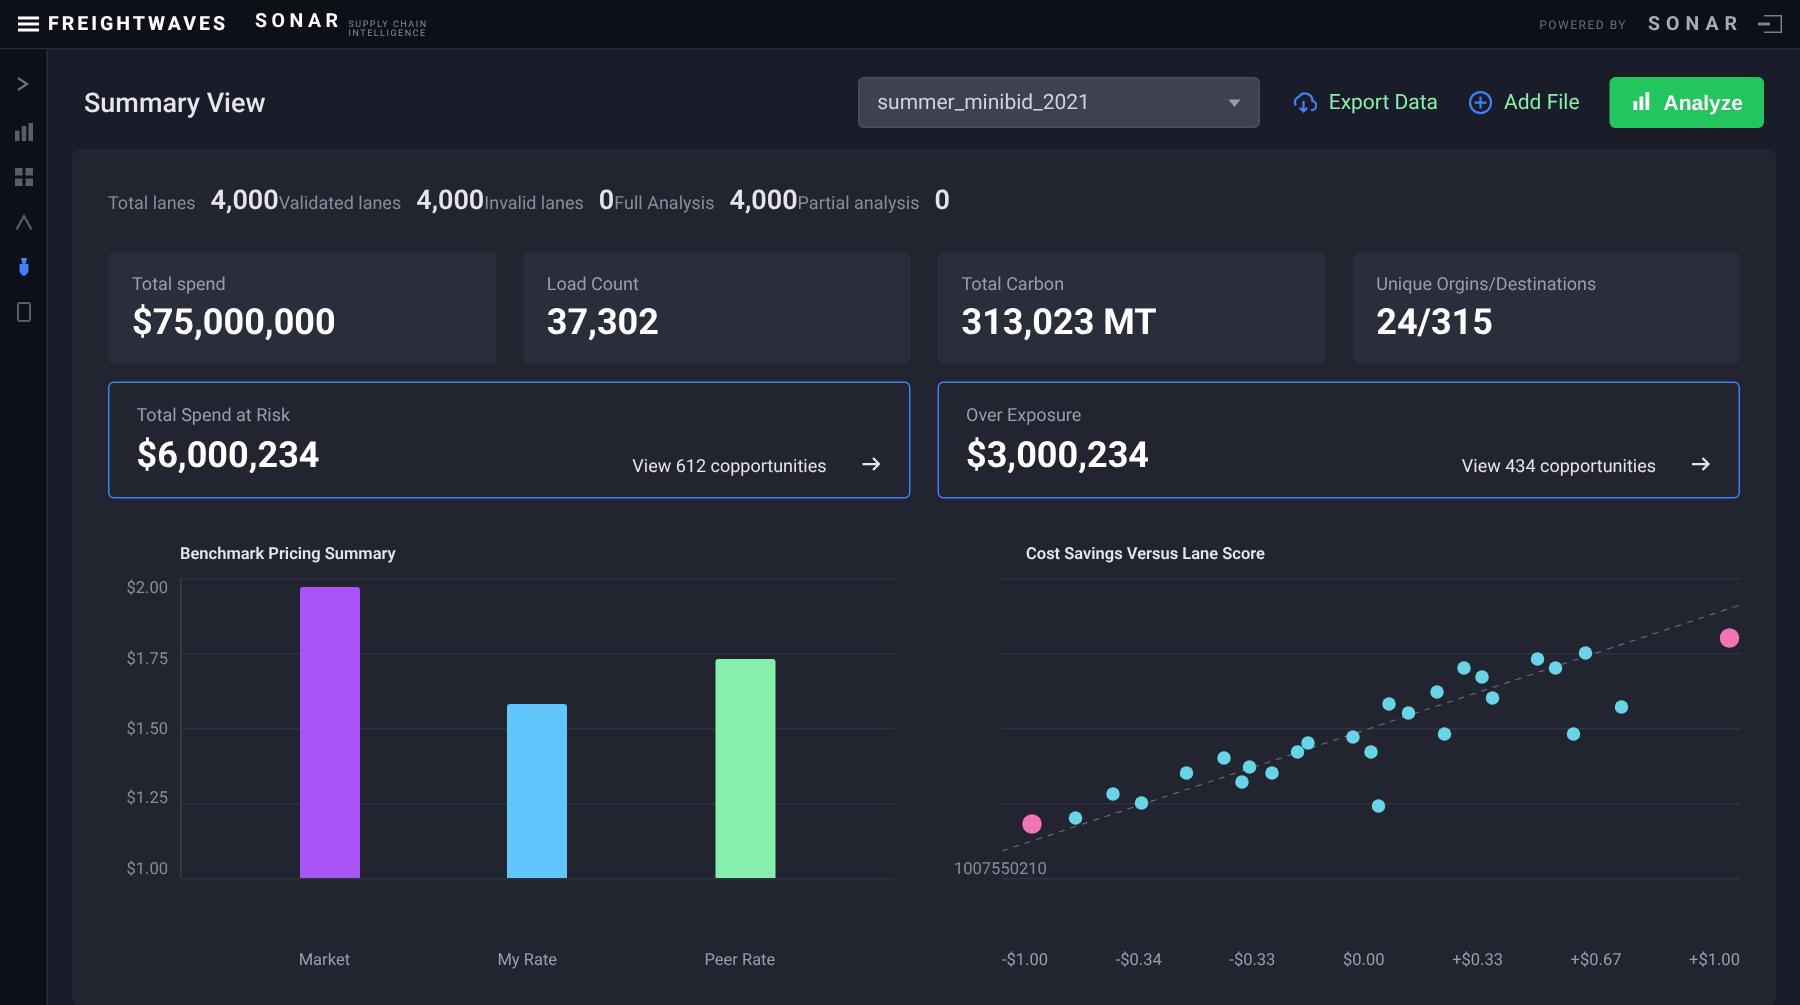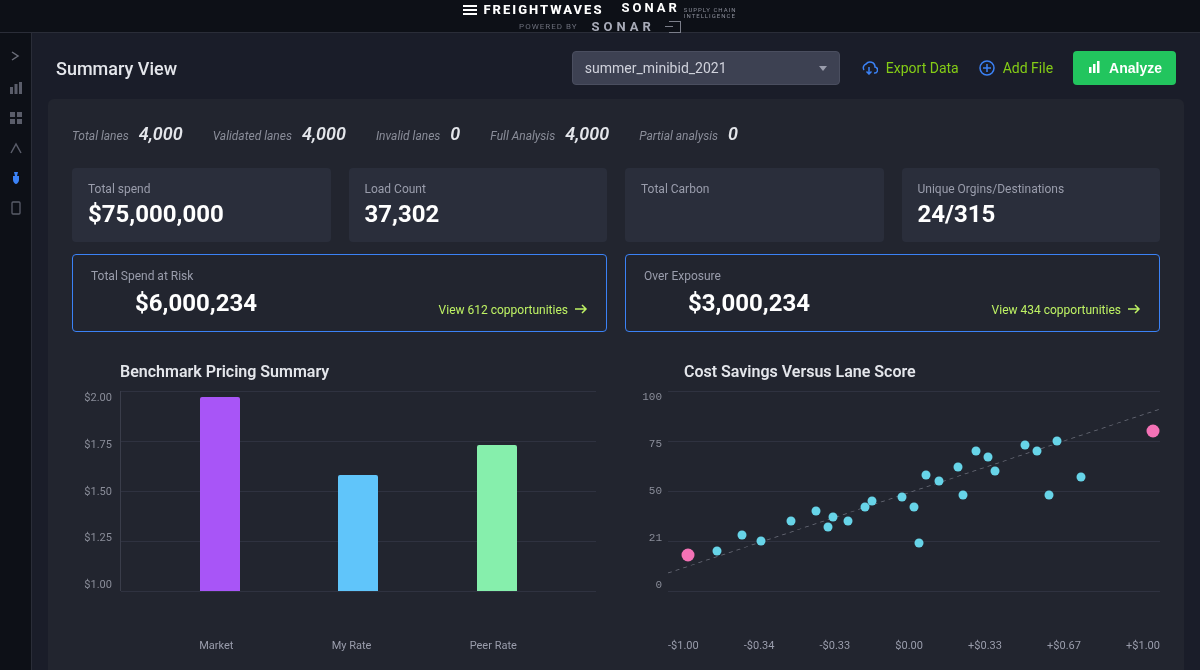--- a/index.html
+++ b/index.html
@@ -12,21 +12,20 @@
   overflow: hidden;
 }
 .topbar {
   height: 33px;
   background: #0d1017;
   display: flex;
   align-items: center;
   justify-content: space-between;
   padding: 0 12px;
   border-bottom: 1px solid #2a2d38;
-  flex-direction: column;
 }
 .topbar-left { display: flex; align-items: center; gap: 18px; }
 .fw-logo { display: flex; align-items: center; gap: 6px; color: #fff; }
 .fw-bars { display: flex; flex-direction: column; gap: 2px; }
 .fw-bars span { display:block; width: 14px; height: 2px; background: #fff; }
 .fw-text { font-size: 13px; font-weight: 800; letter-spacing: 2px; }
 .sonar-logo { display: flex; align-items: baseline; gap: 4px; }
 .sonar-text { font-size: 13px; font-weight: 700; letter-spacing: 3px; color: #fff; }
 .sonar-sub { font-size: 6px; letter-spacing: 1px; color: #8a8d99; line-height: 1; }
 .topbar-right { display:flex; align-items:center; gap:14px; color:#7b7e8a; font-size:12px; }
@@ -61,70 +60,70 @@
   border-radius: 4px;
   height: 34px;
   min-width: 268px;
   display:flex; align-items:center; justify-content:space-between;
   padding: 0 12px;
   color:#d0d2dc;
   font-size: 14px;
   cursor:pointer;
 }
 .chev { width:0; height:0; border-left:4px solid transparent; border-right:4px solid transparent; border-top:5px solid #9a9dac; }
-.head-link { display:flex; align-items:center; gap:8px; color:#84cc16; font-size:14px; cursor:pointer; }
+.head-link { display:flex; align-items:center; gap:8px; color:#86efac; font-size:14px; cursor:pointer; }
 .head-link .ic { color:#3b82f6; display:flex; }
 .analyze-btn {
   background:#22c55e; color:#fff; font-weight:600; font-size:14px;
   height:34px; padding: 0 14px; border-radius:4px; border:none;
   display:flex; align-items:center; gap:8px; cursor:pointer;
 }
 .content-card {
   background:#22252f;
   margin: 0 16px 16px 16px;
   border-radius: 6px;
   padding: 24px;
 }
-.stat-line { display:flex; gap:30px; margin-bottom: 24px; font-style: italic; }
+.stat-line { display:flex; margin-bottom: 24px; }
 .stat-pair { display:flex; align-items:baseline; gap:10px; }
 .stat-pair .lbl { font-size:12px; color:#8a8d99; }
 .stat-pair .val { font-size:18px; font-weight:600; color:#e4e6eb; }
 .metric-row { display:flex; gap:18px; margin-bottom:12px; }
 .metric-card {
   background:#2a2e3b; border-radius:4px; padding:14px 16px;
   flex:1;
 }
 .metric-card .m-lbl { font-size:12px; color:#9a9dac; margin-bottom:4px; }
 .metric-card .m-val { font-size:24px; font-weight:700; color:#fff; }
 .risk-row { display:flex; gap:18px; margin-bottom:30px; }
 .risk-card {
   border:1px solid #3b82f6; border-radius:4px; padding:14px 18px;
   flex:1; display:flex; justify-content:space-between; align-items:flex-end;
 }
 .risk-left .r-lbl { font-size:12px; color:#9a9dac; margin-bottom:6px; }
-.risk-left .r-val { font-size:24px; font-weight:700; color:#fff;margin-left:44px; }
-.risk-link { display:flex; align-items:center; gap:6px; font-size:12px; color:#bef264; cursor:pointer; }
+.risk-left .r-val { font-size:24px; font-weight:700; color:#fff; }
+.risk-link { display:flex; align-items:center; gap:23px; font-size:12px; color:#e5e5e5; cursor:pointer; }
 .arrow-r { display:inline-block; }
 .chart-row { display:flex; gap:40px; }
 .chart-box { flex:1; }
-.chart-title { font-size:16px; font-weight:600; color:#e4e6eb; margin-left:48px; margin-bottom:10px; }
+.chart-title { font-size:11px; font-weight:600; color:#e4e6eb; margin-left:48px; margin-bottom:10px; }
 .bar-chart { position:relative; height:240px; display:flex;justify-content:space-between; }
 .y-axis { width:48px; display:flex; flex-direction:column; justify-content:space-between; align-items:flex-end; padding-right:8px; height:200px; font-size:11px; color:#8a8d99; }
 .bar-plot { flex:1; position:relative; height:200px; border-left:1px solid #3a3d4a; }
 .grid-line { position:absolute; left:0; right:0; border-top:1px solid #2f3240; }
 .bar-row-bars { position:absolute; left:0; right:0; bottom:0; top:0; display:flex; justify-content:space-around; align-items:flex-end; padding:0 30px; }
 .bar { width:40px; border-radius:2px 2px 0 0; }
 .bar.purple { background:#a855f7; }
 .bar.blue { background:#60c5fa; }
 .bar.green { background:#86efac; }
 .bar-x-labels { margin-left:48px; display:flex; justify-content:space-around; padding:0 30px; font-size:11px; color:#9a9dac; margin-top:8px; }
 .scatter-chart { position:relative; height:240px; display:flex; }
 .scatter-plot { flex:1; position:relative; height:200px; }
 .sc-x-labels { margin-left:32px; display:flex; justify-content:space-between; font-size:11px; color:#9a9dac; margin-top:8px; }
-.sc-y-axis { width:32px; display:flex; flex-direction:column; justify-content:space-between; align-items:flex-end; padding-right:6px; height:200px; font-size:11px; color:#8a8d99;font-family:Liberation Mono, monospace; }
+.sc-y-axis { width:32px; display:flex; flex-direction:row; align-items:flex-end; padding-right:6px; height:200px; font-size:11px; color:#8a8d99; }
 .trend-line { position:absolute; left:0; top:0; width:100%; height:100%; }
 .pt { position:absolute; width:9px; height:9px; border-radius:50%; background:#67d4e8; transform:translate(-50%,50%); }
 .pt.pink { background:#f472b6; width:13px; height:13px; }
 </style>
 </head>
 <body>
 
 <div class="topbar">
   <div class="topbar-left">
     <div class="fw-logo">
@@ -255,20 +254,21 @@
           <div class="metric-card">
             <div class="m-lbl">Total spend</div>
             <div class="m-val">$75,000,000</div>
           </div>
           <div class="metric-card">
             <div class="m-lbl">Load Count</div>
             <div class="m-val">37,302</div>
           </div>
           <div class="metric-card">
             <div class="m-lbl">Total Carbon</div>
+            <div class="m-val">313,023 MT</div>
           </div>
           <div class="metric-card">
             <div class="m-lbl">Unique Orgins/Destinations</div>
             <div class="m-val">24/315</div>
           </div>
         </div>
       <div class="risk-row" id="risk-row">
           <div class="risk-card">
             <div class="risk-left">
               <div class="r-lbl">Total Spend at Risk</div>

